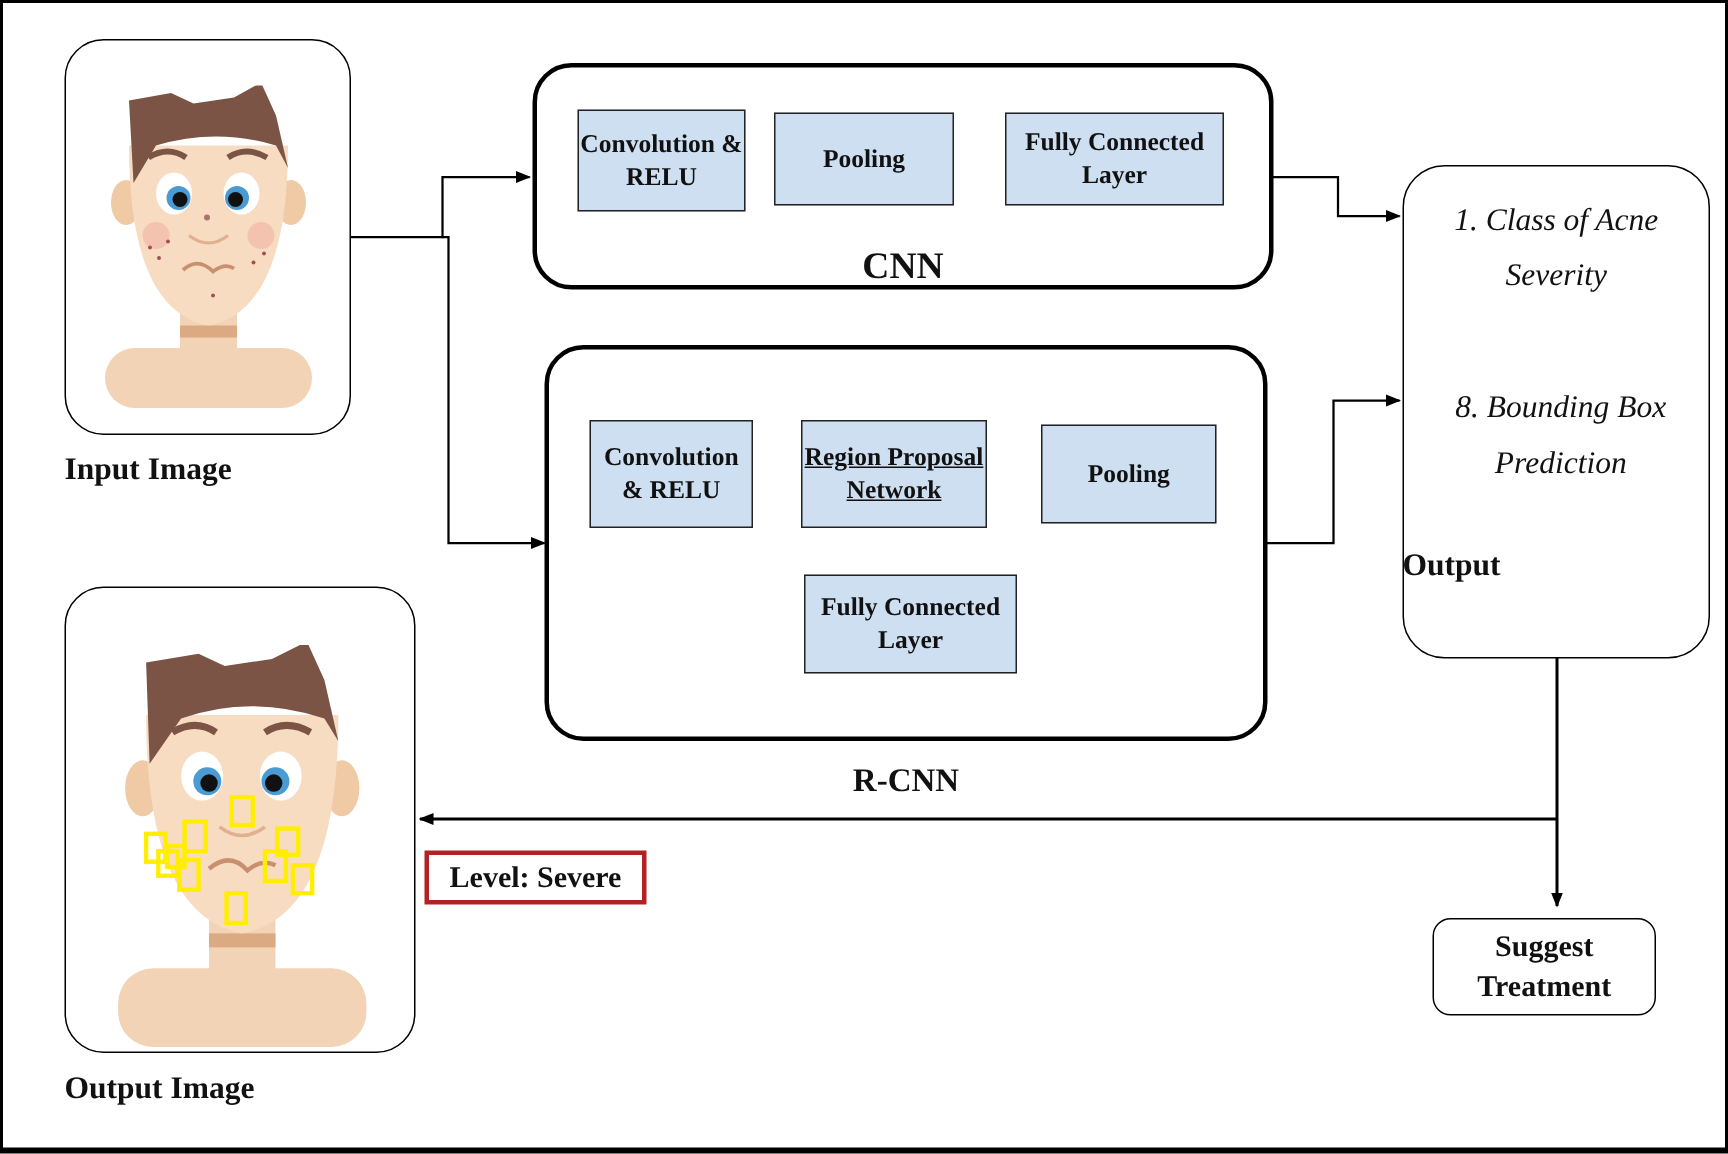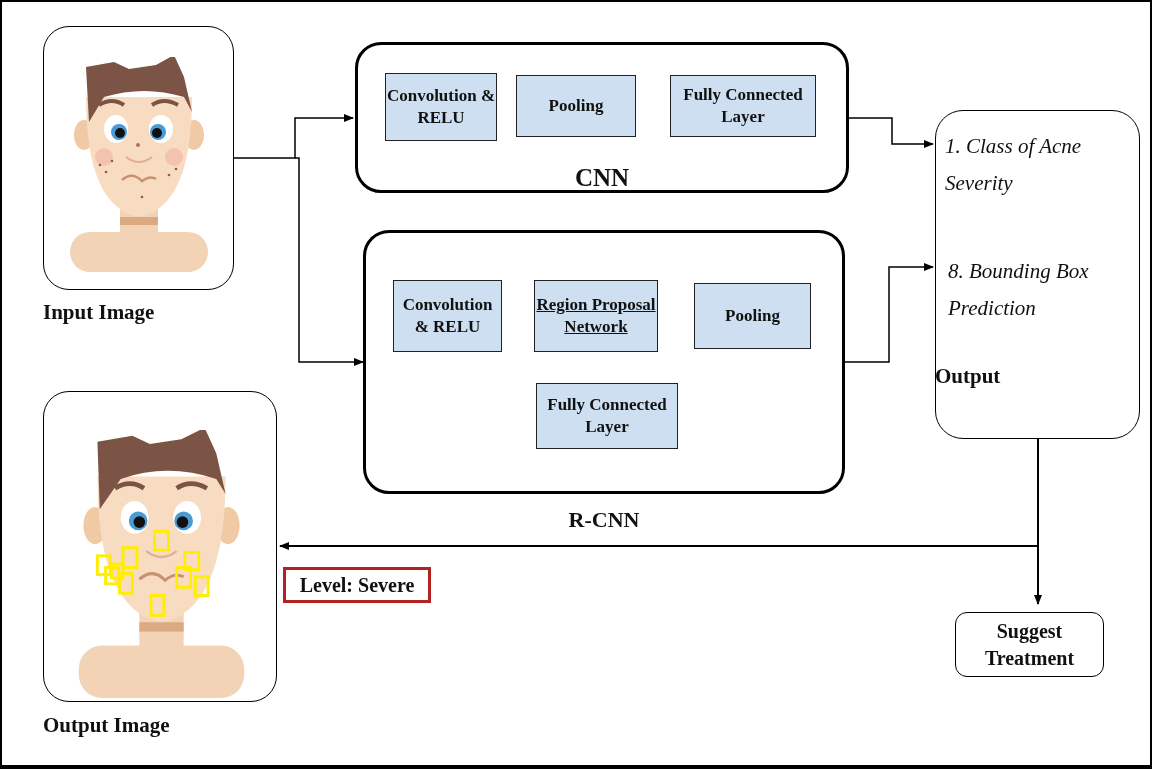--- a/index.html
+++ b/index.html
@@ -1,20 +1,20 @@
 <!DOCTYPE html>
 <html><head>
 <meta charset="utf-8">
 <style>
   html, body { margin:0; padding:0; background:#fff; }
   body { width:1152px; height:769px; position:relative; overflow:hidden;
          font-family:"Liberation Serif","DejaVu Serif",serif; color:#111; }
   .frame { position:absolute; left:0; top:0; width:1148px; height:763px;
            border:2px solid #000; border-bottom-width:4px; box-sizing:content-box; }
-  .abs { position:absolute; box-sizing:border-box; }
+  .abs { position:absolute; box-sizing:border-box;text-align:center; }
   .imgbox { border:1.5px solid #000; border-radius:26px; background:#fff; }
   .group { border:3px solid #000; border-radius:26px; background:#fff; }
   .layer { background:#cddff0; border:1.5px solid #222; display:flex; align-items:center;
            justify-content:center; text-align:center; font-weight:bold; font-size:17px;
            line-height:22px; }
   .caption { font-weight:bold; font-size:21px; text-align:left; }
   .group-title { font-weight:bold; text-align:center; }
   .outbox { border:1.5px solid #000; border-radius:28px; background:#fff; }
   .out-item { font-weight:normal; font-style:italic; font-size:21px; line-height:37px; }
   .level { border:3px solid #b22222; font-weight:bold; font-size:20px; display:flex;

